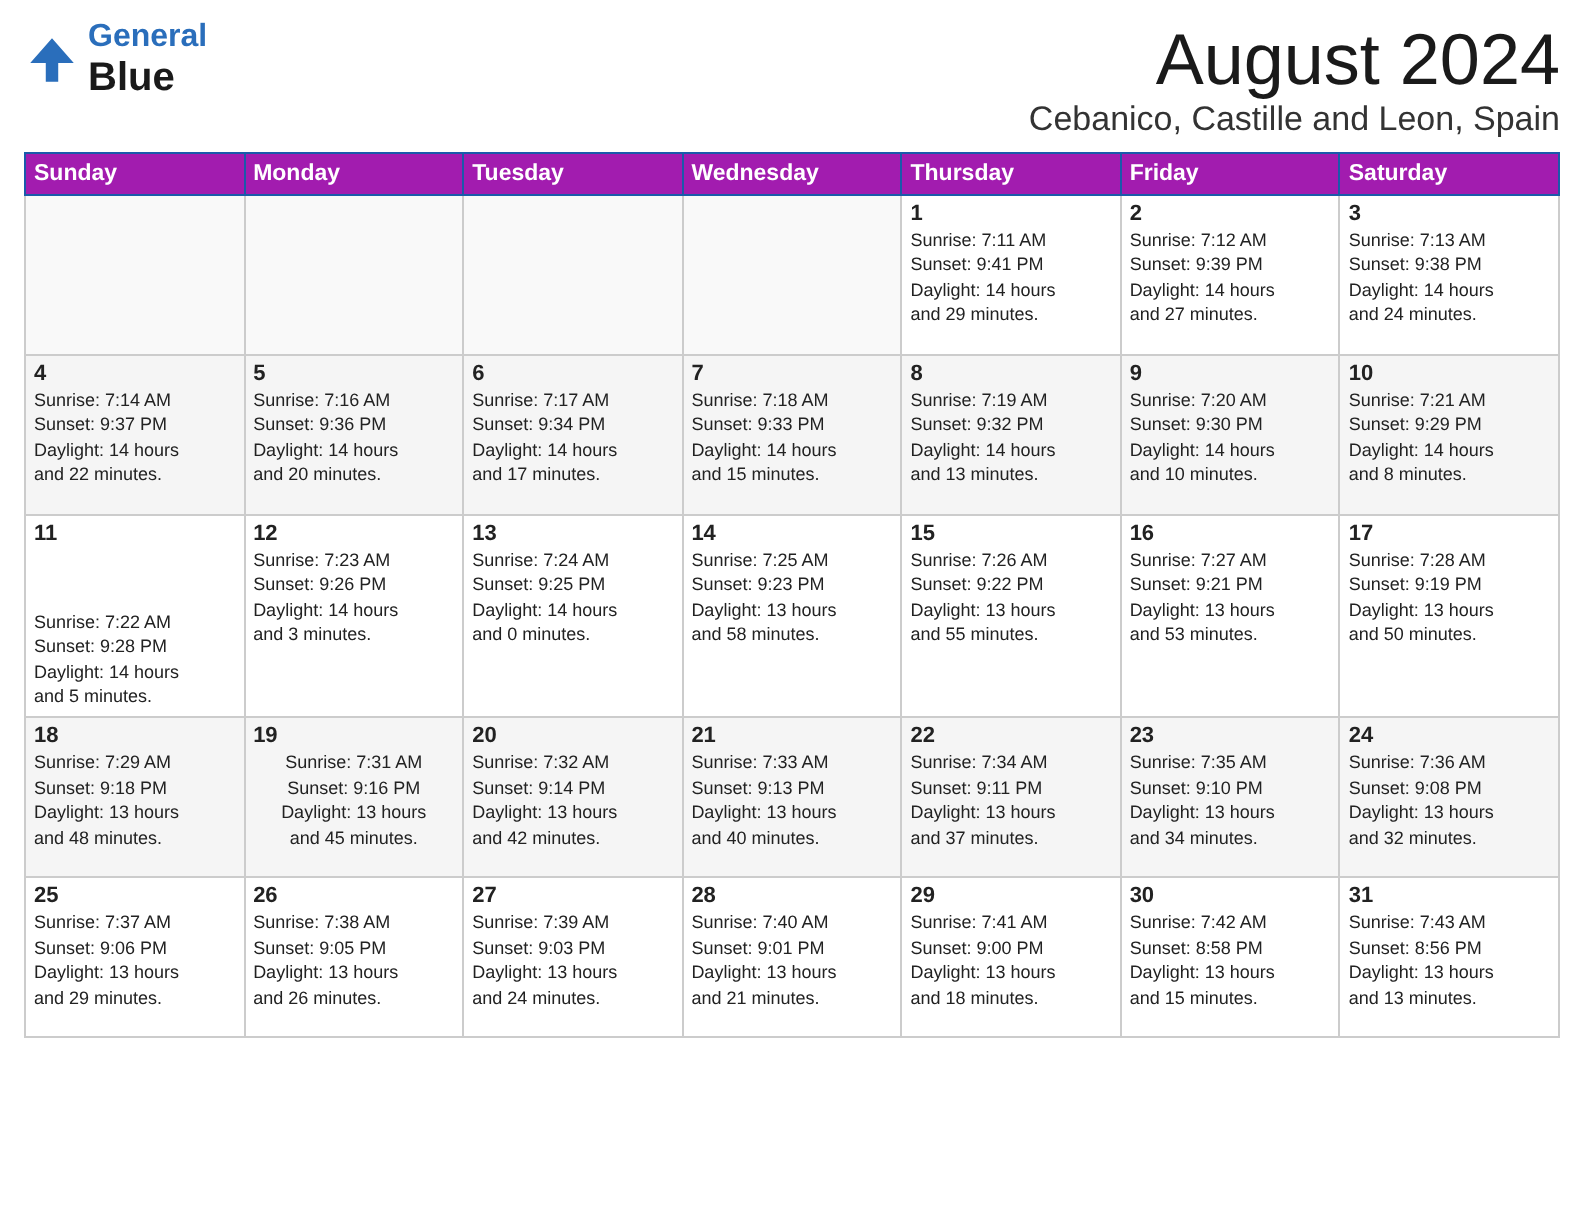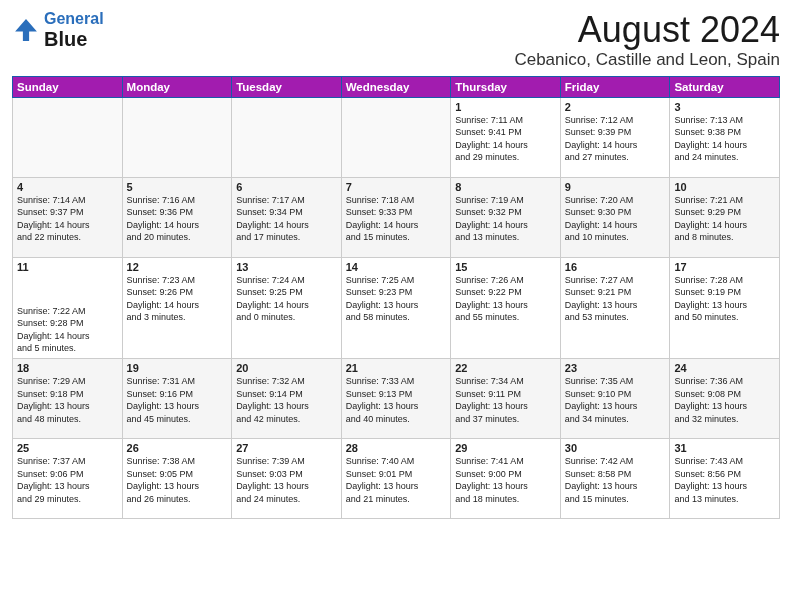--- a/index.html
+++ b/index.html
@@ -257,21 +257,21 @@
         <tr>
           <td class="shaded">
             <span class="day-num">18</span>
             <div class="day-info" style="white-space: pre-line;">Sunrise: 7:29 AM
 Sunset: 9:18 PM
 Daylight: 13 hours
 and 48 minutes.</div>
           </td>
           <td class="shaded">
             <span class="day-num">19</span>
-            <div class="day-info" style="white-space: pre-line;">Sunrise: 7:31 AM
+            <div class="day-info" style="white-space: pre-line; text-align: center;">Sunrise: 7:31 AM
 Sunset: 9:16 PM
 Daylight: 13 hours
 and 45 minutes.</div>
           </td>
           <td class="shaded">
             <span class="day-num">20</span>
             <div class="day-info" style="white-space: pre-line;">Sunrise: 7:32 AM
 Sunset: 9:14 PM
 Daylight: 13 hours
 and 42 minutes.</div>

